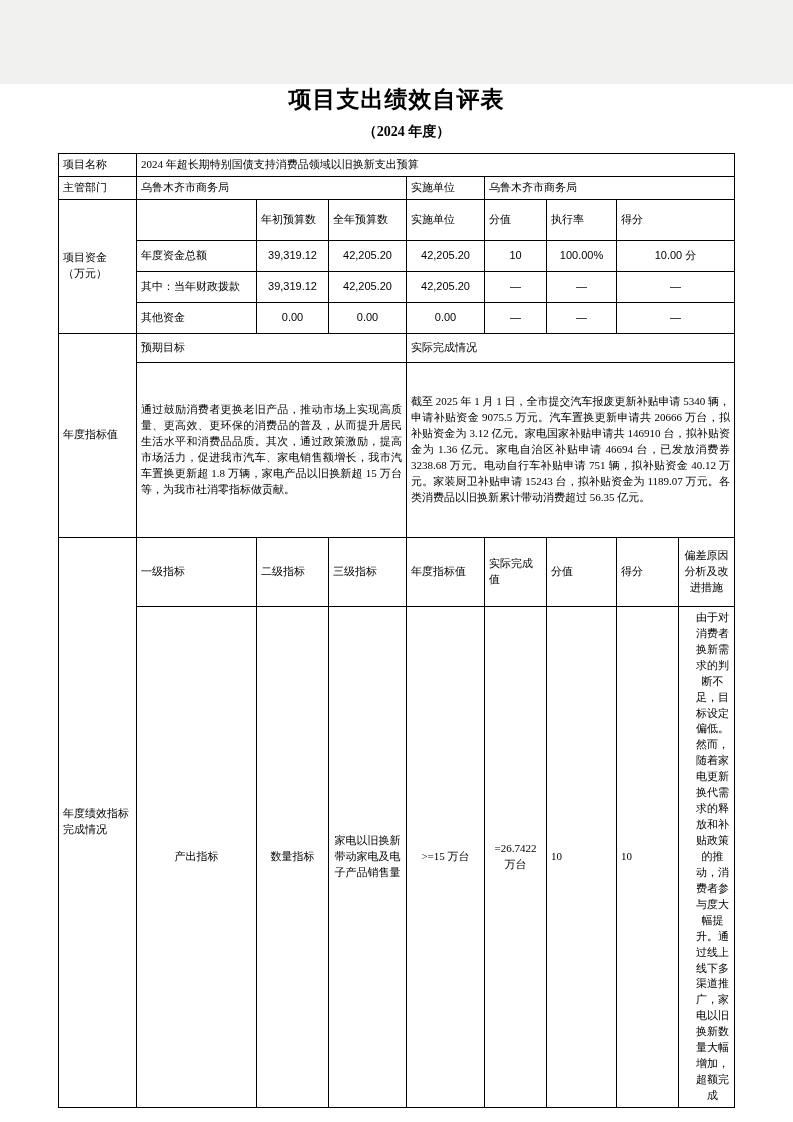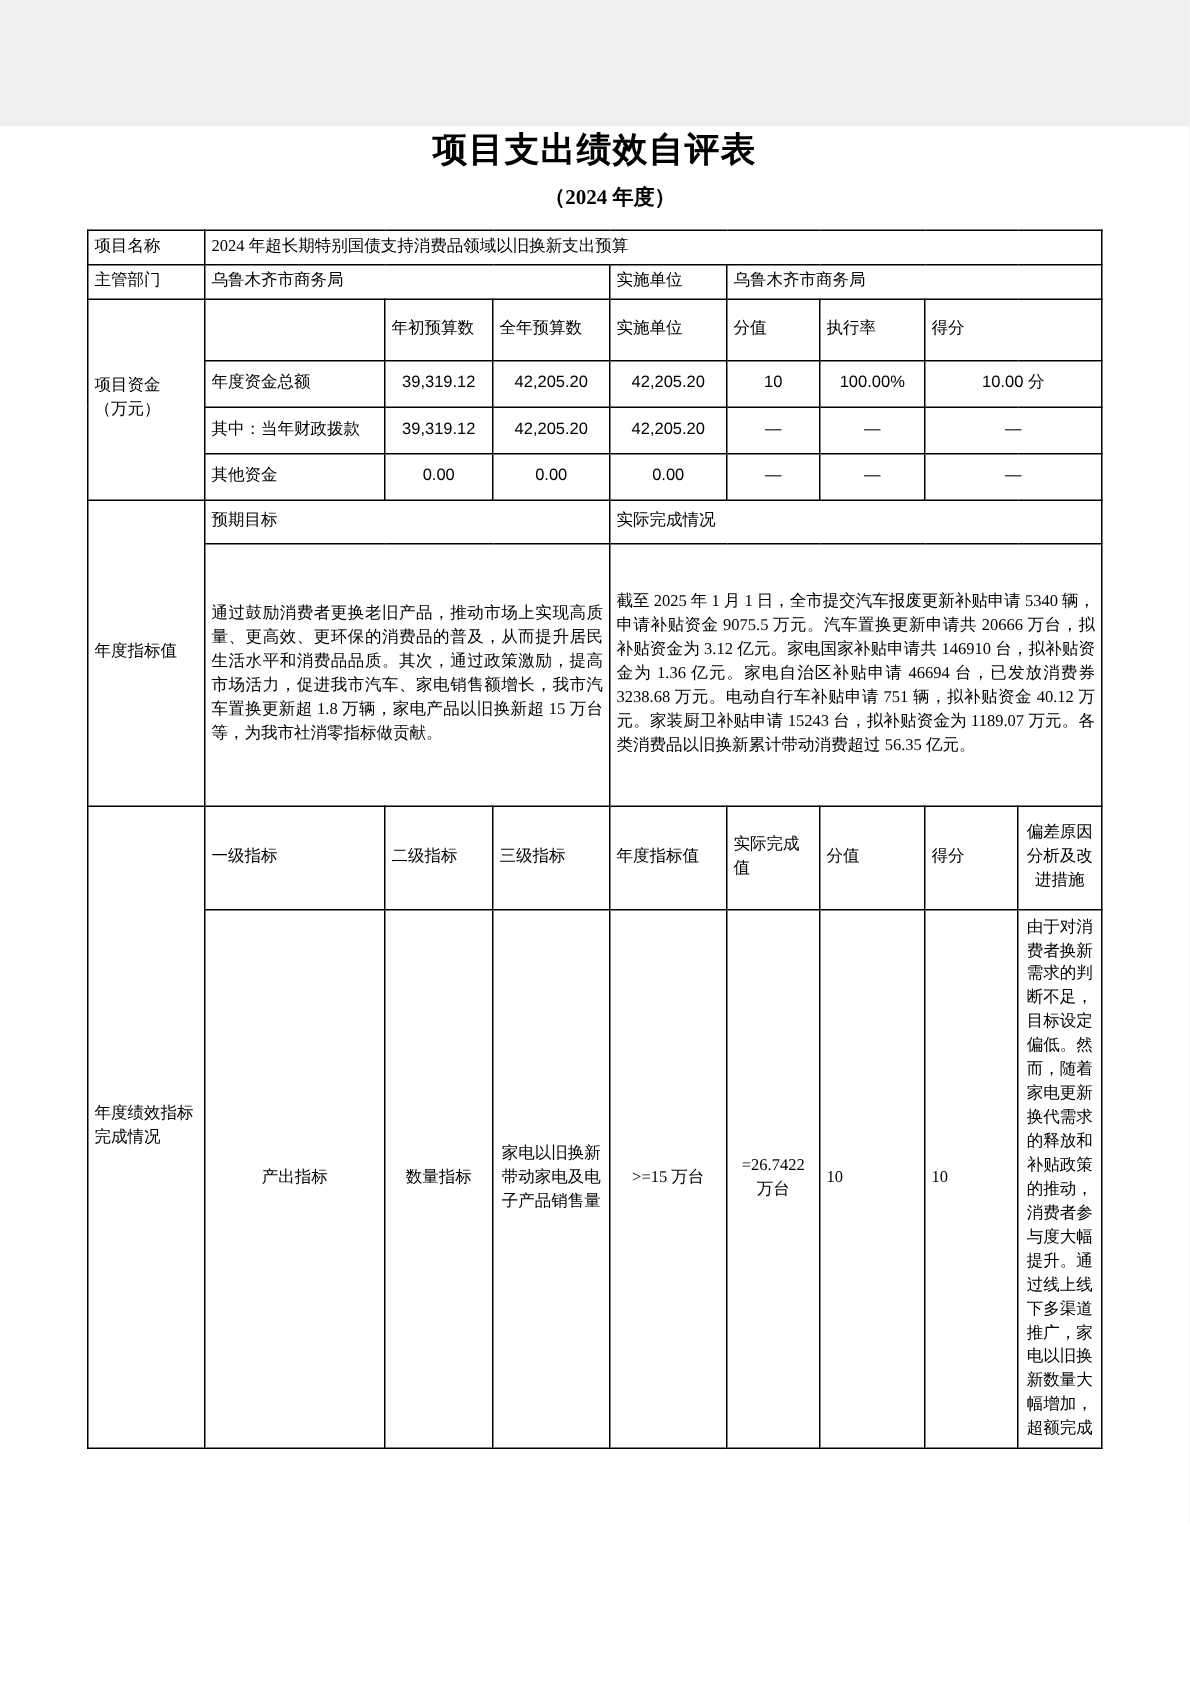--- a/index.html
+++ b/index.html
@@ -167,18 +167,18 @@
     </tr>
 
     <tr>
       <td class="c narrow" style="height:352px;">产出指标</td>
       <td class="c narrow">数量指标</td>
       <td class="c narrow">家电以旧换新带动家电及电子产品销售量</td>
       <td class="c narrow">&gt;=15 万台</td>
       <td class="c narrow">=26.7422 万台</td>
       <td class="c">10</td>
       <td class="c">10</td>
-      <td class="just narrow" style="vertical-align: middle; padding-left:3px; padding-right:3px;">由于对消费者换新需求的判断不足，目标设定偏低。然而，随着家电更新换代需求的释放和补贴政策的推动，消费者参与度大幅提升。通过线上线下多渠道推广，家电以旧换新数量大幅增加，超额完成</td>
+      <td class="just narrow" style="vertical-align: middle; padding-left:15px; padding-right:3px;">由于对消费者换新需求的判断不足，目标设定偏低。然而，随着家电更新换代需求的释放和补贴政策的推动，消费者参与度大幅提升。通过线上线下多渠道推广，家电以旧换新数量大幅增加，超额完成</td>
     </tr>
   </tbody>
     </table>
 
 </div>
 
 </body></html>

